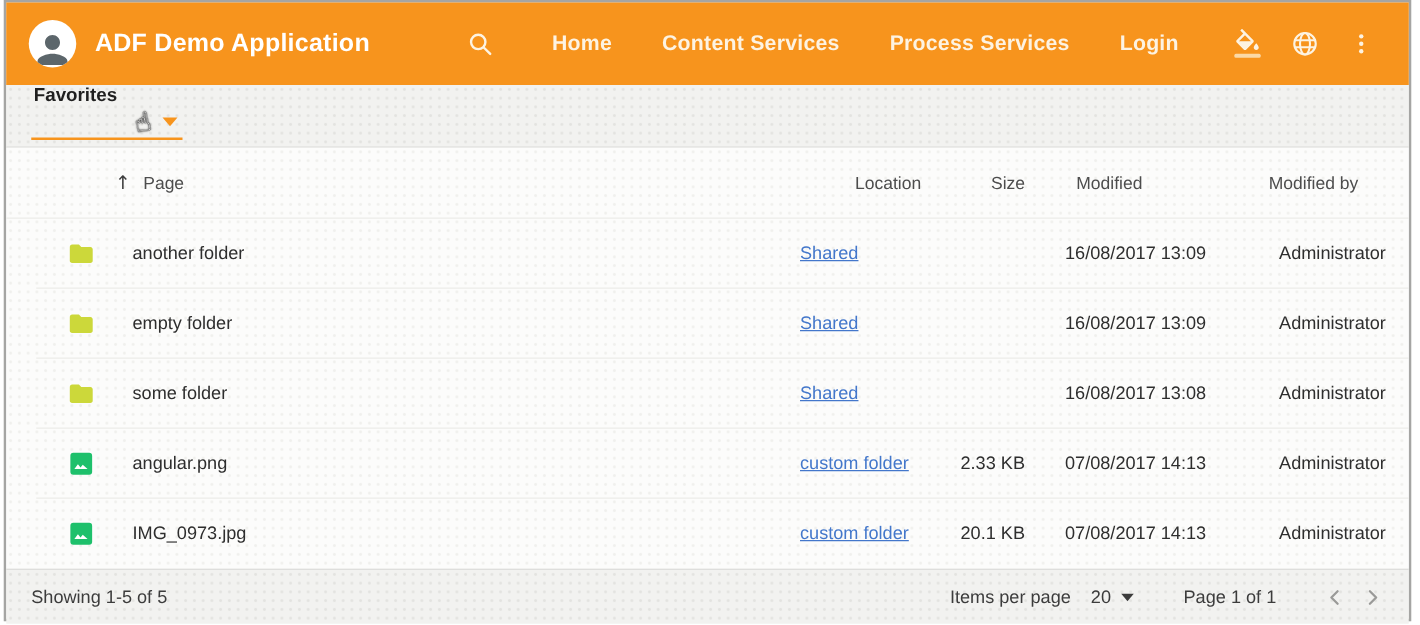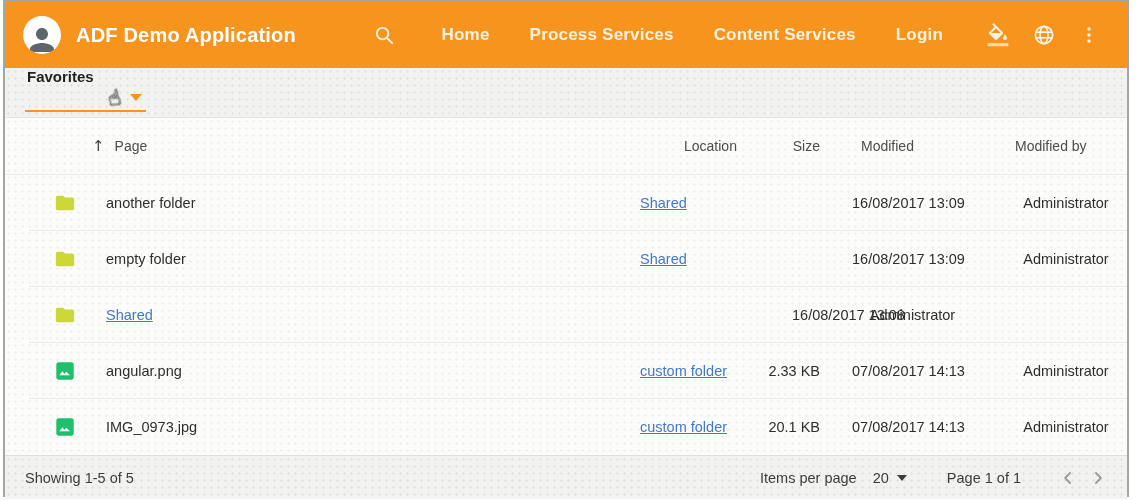--- a/index.html
+++ b/index.html
@@ -116,22 +116,22 @@
 
     <div class="header-right">
       <div class="hicon search-btn">
         <svg viewBox="0 0 24 24" width="23" height="23">
           <circle cx="10" cy="10" r="6" fill="none" stroke="#fdf3e2" stroke-width="2"></circle>
           <line x1="14.6" y1="14.6" x2="20" y2="20" stroke="#fdf3e2" stroke-width="2" stroke-linecap="round"></line>
         </svg>
       </div>
       <nav class="nav">
         <span class="nav-item">Home</span>
+        <span class="nav-item">Content Services</span>
         <span class="nav-item">Process Services</span>
-        <span class="nav-item">Content Services</span>
         <span class="nav-item">Login</span>
       </nav>
       <div class="icon-group">
         <div class="hicon">
           <svg viewBox="0 0 24 24" width="24" height="24" fill="#fdf3e2">
             <path d="M16.56 8.94L7.62 0 6.21 1.41l2.38 2.38-5.15 5.15c-.59.59-.59 1.54 0 2.12l5.5 5.5c.29.3.68.44 1.06.44s.77-.15 1.06-.44l5.5-5.5c.59-.58.59-1.53 0-2.12zM5.21 10L10 5.21 14.79 10H5.21zM19 11.5s-2 2.17-2 3.5c0 1.1.9 2 2 2s2-.9 2-2c0-1.33-2-3.5-2-3.5z"></path>
             <rect x="1.5" y="20" width="21" height="3.2" rx="1.2" fill="#fbd9a6"></rect>
           </svg>
         </div>
         <div class="hicon">
@@ -206,20 +206,21 @@
           <div class="cell-modifiedby">Administrator</div>
         </div>
 
         <div class="grid-row trow">
           <div class="cell-icon">
             <svg viewBox="0 0 24 24" width="22" height="22">
               <path fill="#ccd83a" d="M10 4H4c-1.1 0-1.99.9-1.99 2L2 18c0 1.1.9 2 2 2h16c1.1 0 2-.9 2-2V8c0-1.1-.9-2-2-2h-8l-2-2z"></path>
             </svg>
 
           </div>
+          <div class="cell-name">some folder</div>
           <div class="cell-location">
             <a>Shared</a>
           </div>
           <div class="cell-size"></div>
           <div class="cell-modified">16/08/2017 13:08</div>
           <div class="cell-modifiedby">Administrator</div>
         </div>
 
         <div class="grid-row trow">
           <div class="cell-icon">

